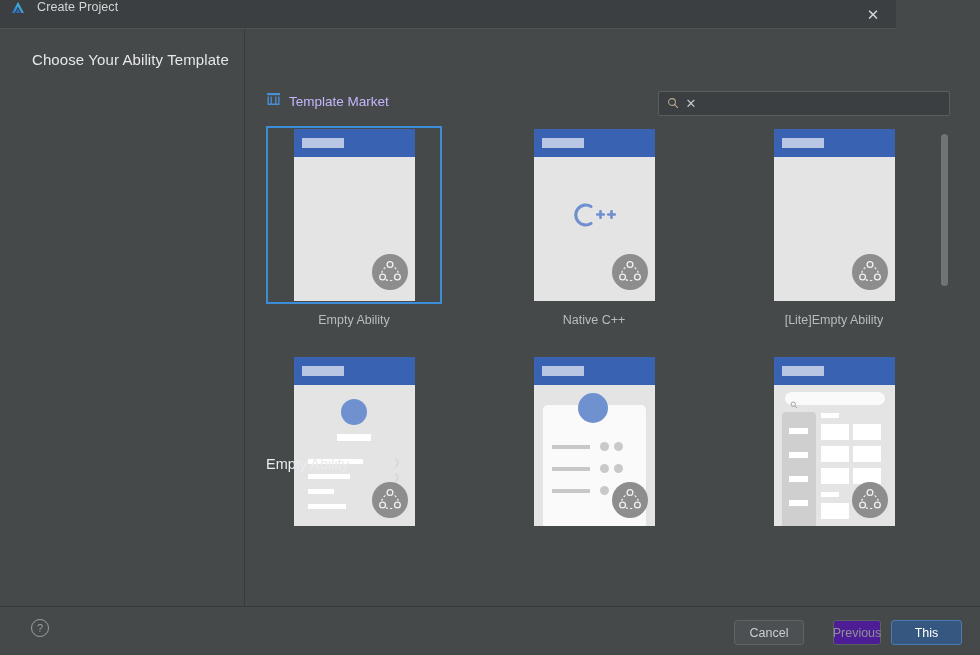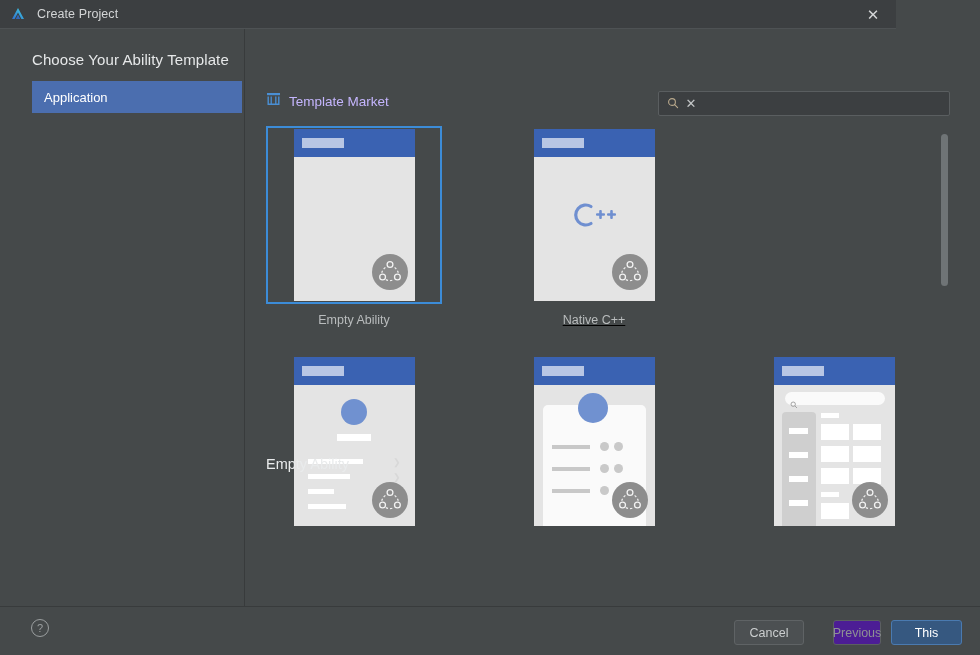--- a/index.html
+++ b/index.html
@@ -9,21 +9,21 @@
     font-family: "Liberation Sans", sans-serif;
     overflow: hidden;
     -webkit-font-smoothing: antialiased;
   }
 
   
   .titlebar {
     position: absolute; left: 0; top: 0; width: 896px; height: 29px;
     background: #3c3f41;
     border-bottom: 1px solid #4e5254;
-    display: flex; align-items: center;
+    display: flex; align-items: flex-start;
   }
   .app-logo { width: 16px; height: 16px; margin-left: 10px; flex: none; }
   .title-text {
     margin-left: 11px; font-size: 12.5px; color: #d3d5d6; letter-spacing: .1px;
   }
   .close-btn {
     position: absolute; right: 0; top: 0; width: 46px; height: 29px;
     display: flex; align-items: center; justify-content: center;
     color: #d4d6d7; font-size: 15px; line-height: 1;
   }
@@ -182,23 +182,20 @@
 </div>
 
 <div class="body-area">
 
   <div class="divider-v"></div>
 
   <div class="left-pane">
     <div class="pane-title">Choose Your Ability Template</div>
 
     <div class="cat-list">
-      <div class="cat-item selected">
-        <span>Application</span>
-      </div>
     </div>
 
   </div>
 
   <div class="right-pane">
 
     <div class="market-link">
       <span>
         <svg width="15" height="14" viewBox="0 0 15 14">
           <path d="M1 1 h13 v2.2 H1z" fill="#4a8fd4"></path>
@@ -236,21 +233,21 @@
                 <path d="M13.4 13.6 A8.6 8.6 0 0 0 9.6 19.4" fill="none" stroke="#f2f2f2" stroke-width="1.2" stroke-dasharray="2.2 2"></path>
                 <path d="M22.6 13.6 A8.6 8.6 0 0 1 26.4 19.4" fill="none" stroke="#f2f2f2" stroke-width="1.2" stroke-dasharray="2.2 2"></path>
                 <path d="M14 25.6 A8.6 8.6 0 0 0 22 25.6" fill="none" stroke="#f2f2f2" stroke-width="1.2" stroke-dasharray="2.2 2"></path>
               </svg>
             </span>
           </div>
         </div>
         <div class="tpl-caption">Empty Ability</div>
       </div>
 
-      <div class="tpl-card" style="left:261px; top:0;text-decoration:underline;">
+      <div class="tpl-card" style="left:261px; top:0;">
         <div class="tpl-frame">
           <div class="thumb">
             <div class="thumb-head">
                 <i></i>
               </div>
             <span style="position:absolute;left:33px;top:72px;">
               <svg width="56" height="28" viewBox="0 0 56 28">
                 <path d="M24 5.5 A10 10 0 1 0 24 22.5" fill="none" stroke="#6f8fd0" stroke-width="3.2" stroke-linecap="round"></path>
                 <g fill="#6f8fd0">
                   <rect x="29" y="12.2" width="9" height="2.6" rx="1"></rect>
@@ -269,20 +266,41 @@
                 <path d="M13.4 13.6 A8.6 8.6 0 0 0 9.6 19.4" fill="none" stroke="#f2f2f2" stroke-width="1.2" stroke-dasharray="2.2 2"></path>
                 <path d="M22.6 13.6 A8.6 8.6 0 0 1 26.4 19.4" fill="none" stroke="#f2f2f2" stroke-width="1.2" stroke-dasharray="2.2 2"></path>
                 <path d="M14 25.6 A8.6 8.6 0 0 0 22 25.6" fill="none" stroke="#f2f2f2" stroke-width="1.2" stroke-dasharray="2.2 2"></path>
               </svg>
             </span>
           </div>
         </div>
         <div class="tpl-caption">Native C++</div>
       </div>
 
+      <div class="tpl-card" style="left:501px; top:0;">
+        <div class="tpl-frame">
+          <div class="thumb">
+            <div class="thumb-head">
+                <i></i>
+              </div>
+            <span class="badge">
+              <svg width="36" height="36" viewBox="0 0 36 36">
+                <circle cx="18" cy="18" r="18" fill="#8d8d8d"></circle>
+                <circle cx="18" cy="10.5" r="2.9" fill="none" stroke="#f2f2f2" stroke-width="1.3"></circle>
+                <circle cx="10.6" cy="23" r="2.9" fill="none" stroke="#f2f2f2" stroke-width="1.3"></circle>
+                <circle cx="25.4" cy="23" r="2.9" fill="none" stroke="#f2f2f2" stroke-width="1.3"></circle>
+                <path d="M13.4 13.6 A8.6 8.6 0 0 0 9.6 19.4" fill="none" stroke="#f2f2f2" stroke-width="1.2" stroke-dasharray="2.2 2"></path>
+                <path d="M22.6 13.6 A8.6 8.6 0 0 1 26.4 19.4" fill="none" stroke="#f2f2f2" stroke-width="1.2" stroke-dasharray="2.2 2"></path>
+                <path d="M14 25.6 A8.6 8.6 0 0 0 22 25.6" fill="none" stroke="#f2f2f2" stroke-width="1.2" stroke-dasharray="2.2 2"></path>
+              </svg>
+            </span>
+          </div>
+        </div>
+        <div class="tpl-caption">[Lite]Empty Ability</div>
+      </div>
 
       <div class="tpl-card" style="left:21px; top:228px;">
         <div class="tpl-frame">
           <div class="thumb">
             <div class="thumb-head">
                 <i></i>
               </div>
             <div class="circ" style="left:47px; top:42px; width:26px; height:26px;"></div>
             <div class="sh" style="left:43px; top:77px; width:34px; height:7px; background:#ffffff;"></div>
             <div class="sh" style="left:14px; top:102px; width:55px; height:5px; background:#ffffff;"></div>

